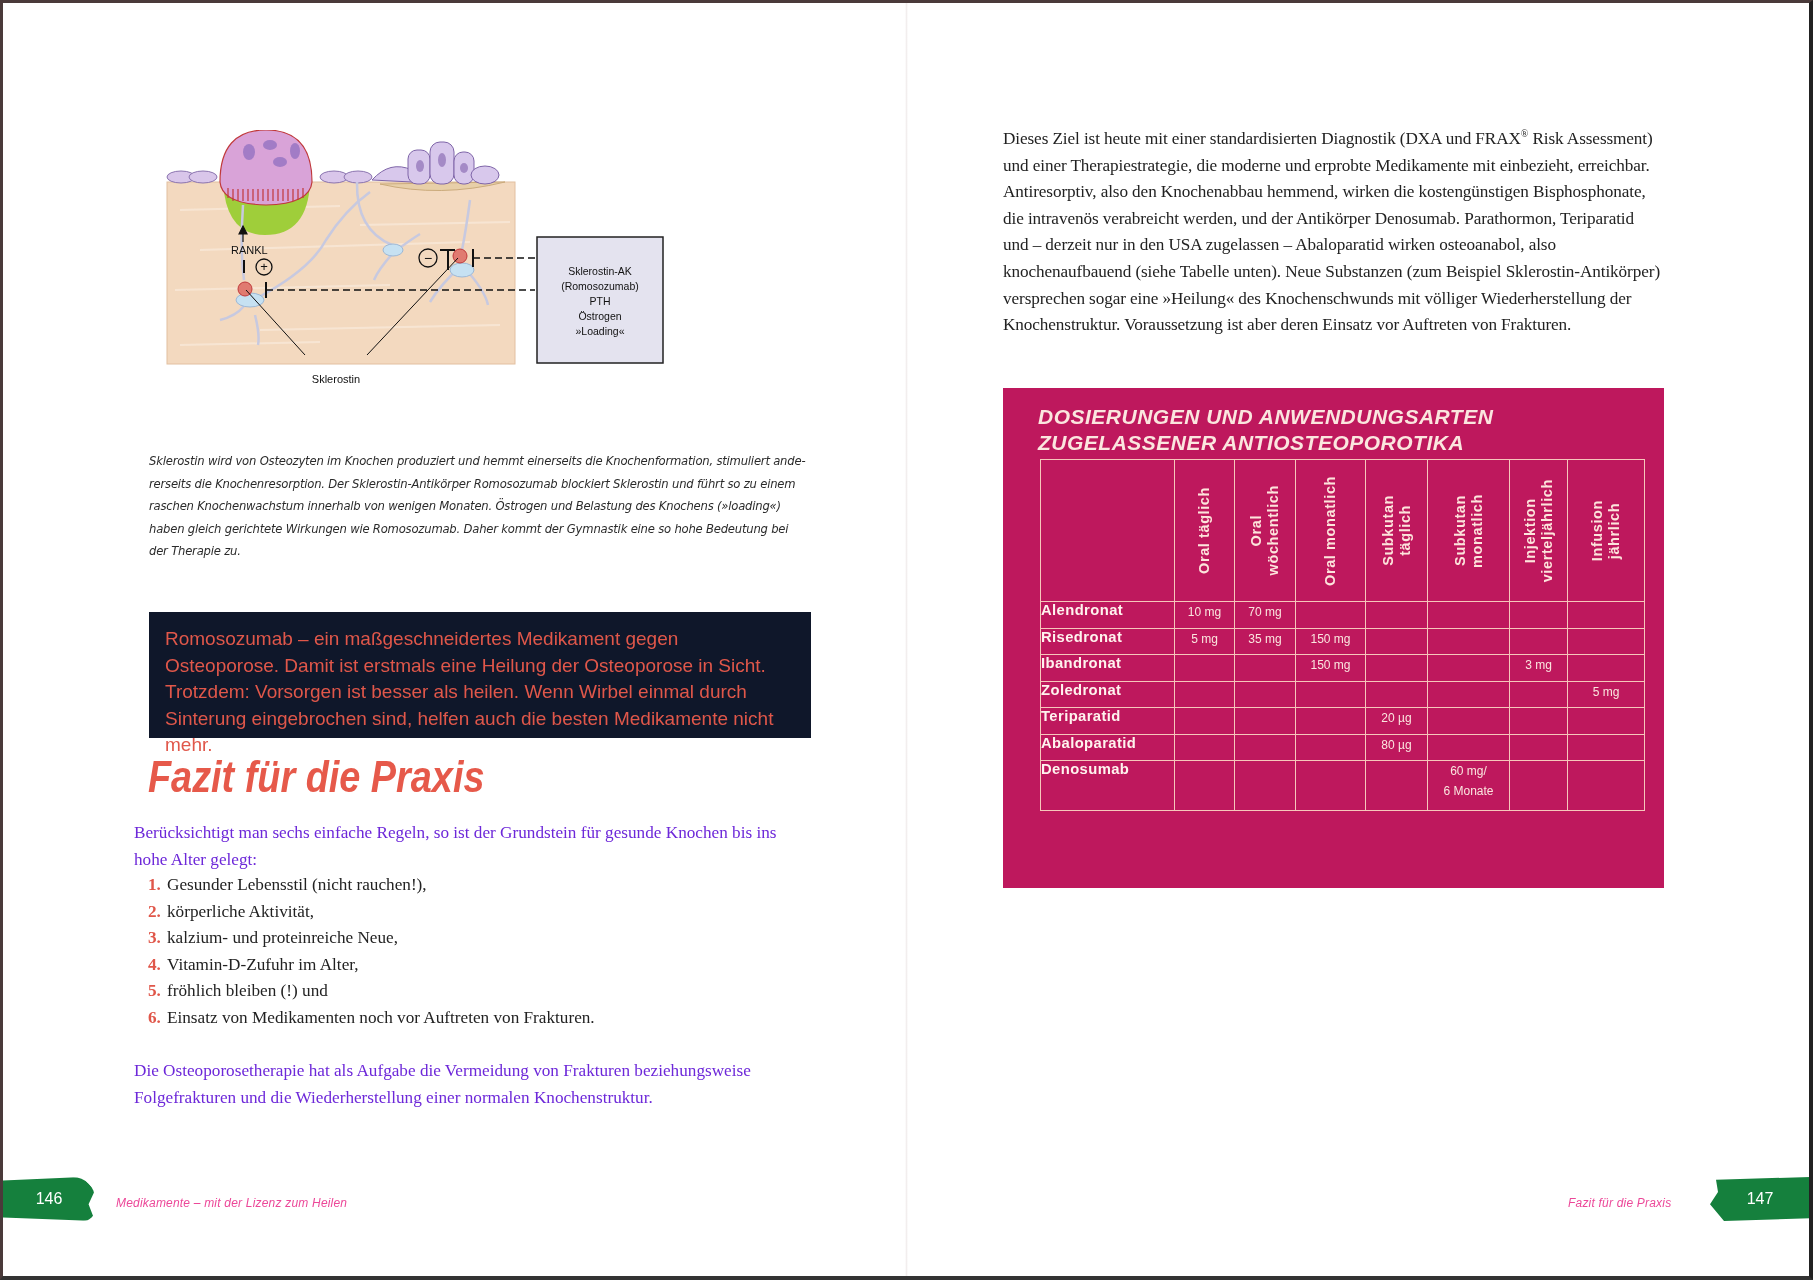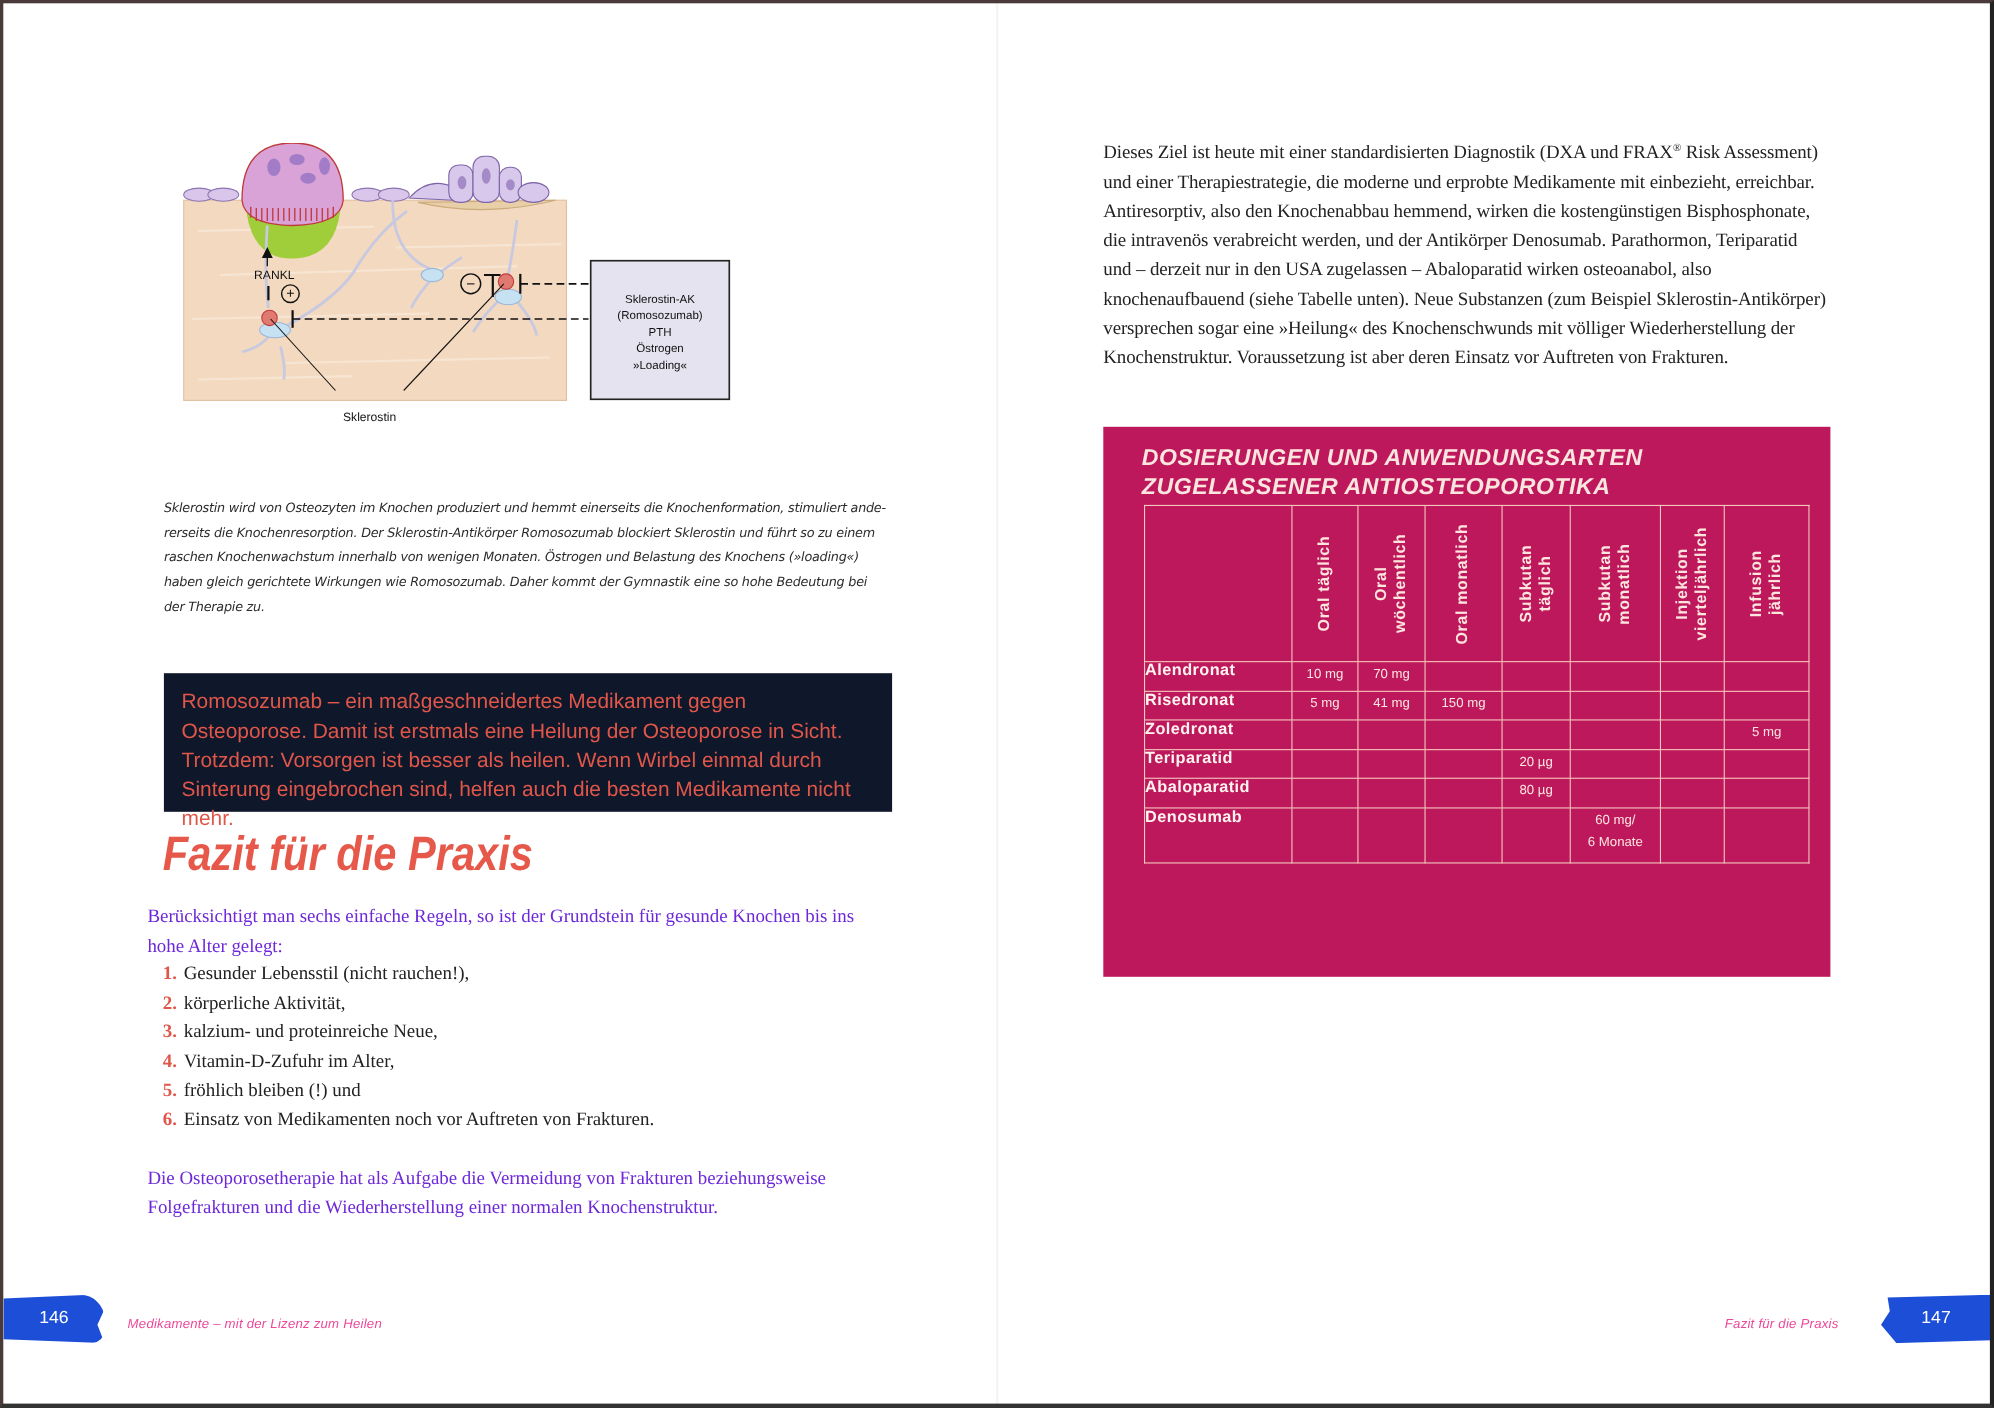--- a/index.html
+++ b/index.html
@@ -79,21 +79,21 @@
     margin:auto; white-space:pre-line; text-align:center; color:#fde4dc;
   }
   td.drug { font-weight:bold; font-size:14.8px; padding-left:7px; text-align:left; vertical-align:top; padding-top:4px; letter-spacing:0.4px; color:#fff3ee; }
   td.val { font-size:12px; text-align:center; vertical-align:top; padding-top:5px; color:#fbe6df; white-space:pre-line; line-height:20px; }
   tr.r td { height:26.5px; box-sizing:border-box; }
   tr.r2 td { height:50px; box-sizing:border-box; }
 
   
   .pg {
     position:absolute; top:1177px; height:44px;
-    background:#1d4ed8;
+    background:#15803d;
     color:#fff; font-family:"Liberation Sans", sans-serif; font-size:16px;
     display:flex; align-items:center; justify-content:center;
   }
   .pg-left { left:3px; width:92px; border-radius:0 22px 12px 0; clip-path:polygon(0 8%,86% 0,100% 30%,93% 62%,100% 100%,0 92%); }
   .pg-right { left:1710px; width:100px; clip-path:polygon(6% 6%,100% 0,100% 94%,14% 100%,0 62%,8% 34%); }
   .run {
     position:absolute; top:1196px;
     font-family:"Liberation Sans", sans-serif; font-style:italic;
     font-size:12px; color:#ec4899; letter-spacing:0.2px;
   }
@@ -281,25 +281,35 @@
           <td class="val">70 mg</td>
           <td class="val"></td>
           <td class="val"></td>
           <td class="val"></td>
           <td class="val"></td>
           <td class="val"></td>
         </tr>
         <tr class="r">
           <td class="drug">Risedronat</td>
           <td class="val">5 mg</td>
-          <td class="val">41 mg</td>
+          <td class="val">35 mg</td>
           <td class="val">150 mg</td>
           <td class="val"></td>
           <td class="val"></td>
           <td class="val"></td>
+          <td class="val"></td>
+        </tr>
+        <tr class="r">
+          <td class="drug">Ibandronat</td>
+          <td class="val"></td>
+          <td class="val"></td>
+          <td class="val">150 mg</td>
+          <td class="val"></td>
+          <td class="val"></td>
+          <td class="val">3 mg</td>
           <td class="val"></td>
         </tr>
         <tr class="r">
           <td class="drug">Zoledronat</td>
           <td class="val"></td>
           <td class="val"></td>
           <td class="val"></td>
           <td class="val"></td>
           <td class="val"></td>
           <td class="val"></td>

